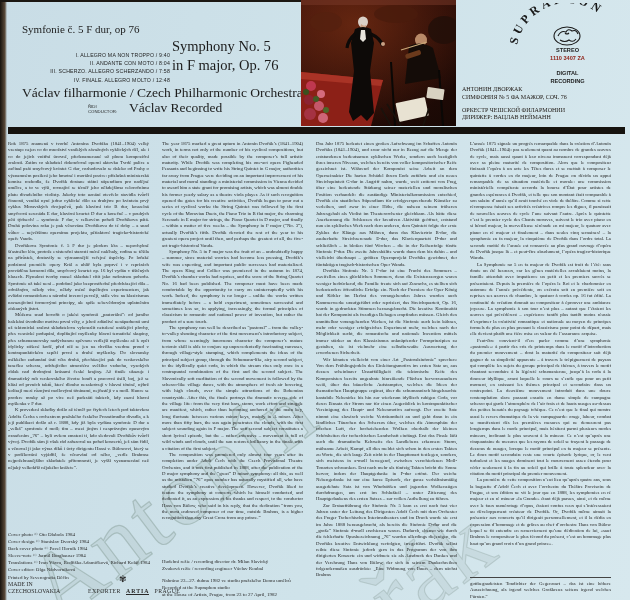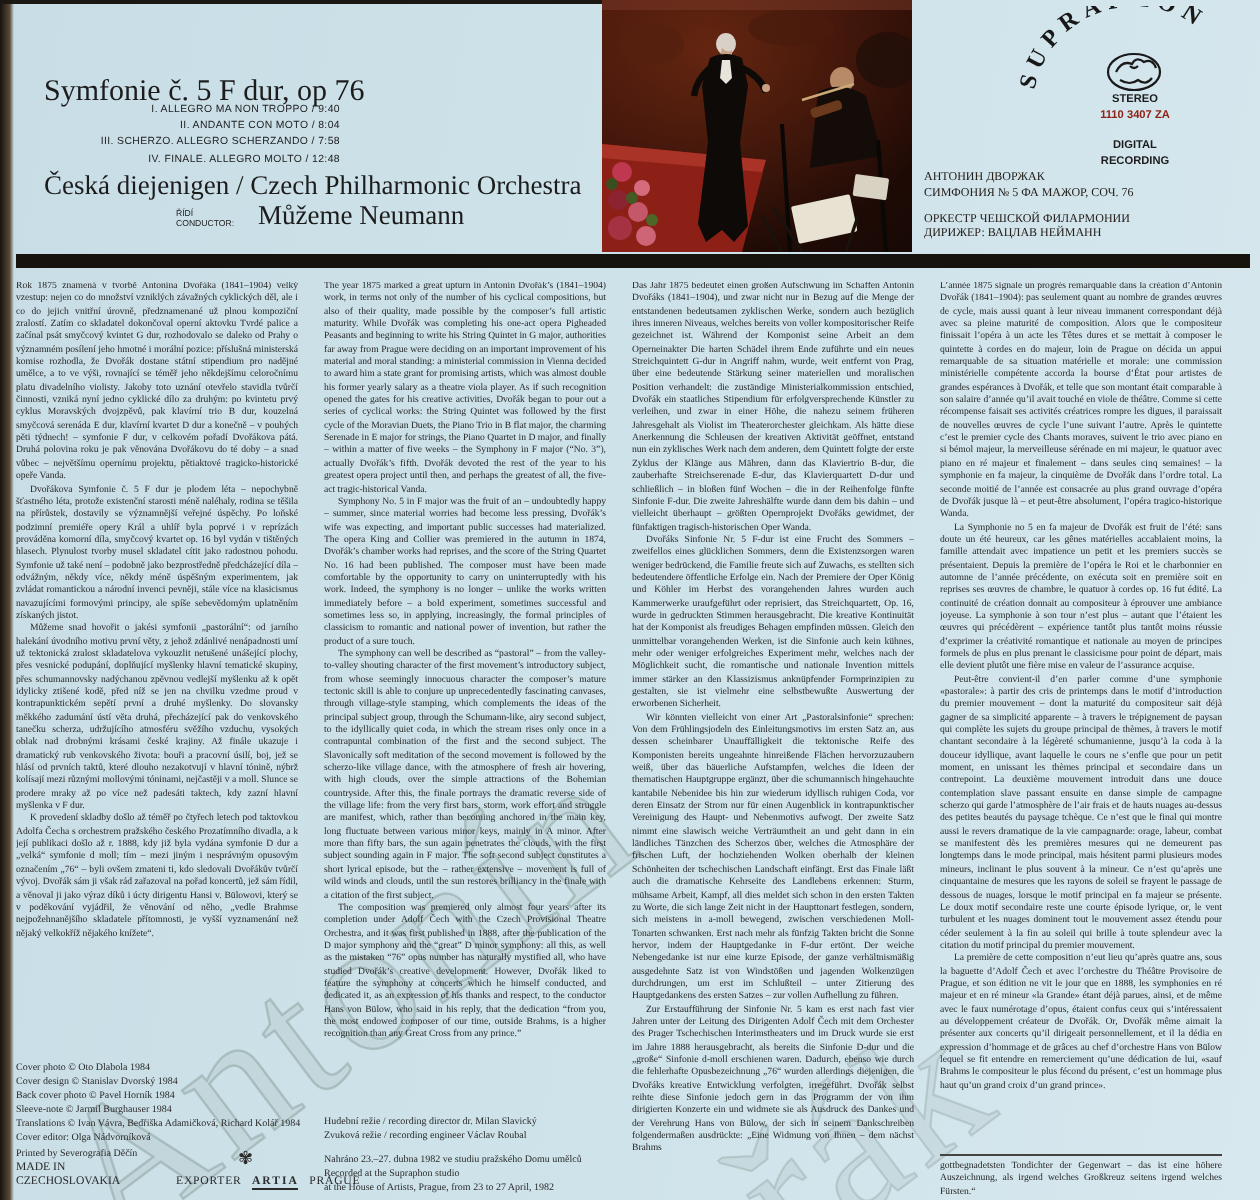--- a/index.html
+++ b/index.html
@@ -6,21 +6,21 @@
   .page{position:relative;width:630px;height:600px;overflow:hidden;
         background:linear-gradient(100deg,#c9dde6 0%,#cfe3ea 55%,#d7e8ee 100%);
         font-family:"Liberation Serif",serif;color:#1c1c1c;}
   .abs{position:absolute;}
   
   .spine{left:0;top:0;width:7px;height:600px;
          background:linear-gradient(90deg,#17130e 0%,#5a4a3a 70%,rgba(90,74,58,0) 100%);}
   .top-edge{left:0;top:0;width:302px;height:2px;background:#1b1712;}
   
   .composer{left:22px;top:5px;font-size:15px;letter-spacing:.2px;}
-  .work-cs{left:22px;top:38px;font-size:15px;}
+  .work-cs{left:22px;top:23px;font-size:11px;}
   .movements{left:28px;top:51px;width:142px;text-align:right;
              font-size:5.2px;line-height:8.2px;letter-spacing:.2px;font-family:"Liberation Sans",sans-serif;color:#222;}
   .work-en{left:172px;top:37px;font-size:14.5px;line-height:18.5px;width:135px;}
   .orchestra{left:22px;top:85px;font-size:13.5px;}
   .cond-labels{left:88px;top:104px;font-size:4.3px;line-height:5.4px;
                font-family:"Liberation Sans",sans-serif;color:#222;}
   .cond-name{left:129px;top:100px;font-size:13.5px;}
   
   .photo{left:301px;top:0;width:155px;height:126px;}
   
@@ -80,27 +80,31 @@
 
   <div class="abs work-cs">Symfonie č. 5 F dur, op 76</div>
 
   <div class="abs movements">
     <div>I.  ALLEGRO MA NON TROPPO  /  9:40</div>
     <div>II.  ANDANTE CON MOTO  /  8:04</div>
     <div>III.  SCHERZO. ALLEGRO SCHERZANDO  /  7:58</div>
     <div>IV.  FINALE. ALLEGRO MOLTO  /  12:48</div>
   </div>
 
-
-  <div class="abs orchestra">Česká diejenigen  /  Czech Philharmonic Orchestra</div>
+  <div class="abs work-en">
+    <div>Symphony No. 5</div>
+    <div>in F major, Op. 76</div>
+  </div>
+
+  <div class="abs orchestra">Václav filharmonie  /  Czech Philharmonic Orchestra</div>
   <div class="abs cond-labels">
     <div>ŘÍDÍ</div>
     <div>CONDUCTOR:</div>
   </div>
-  <div class="abs cond-name">Můžeme Neumann</div>
+  <div class="abs cond-name">Václav Recorded</div>
 
   <div class="abs photo">
     <svg width="155" height="126" viewBox="0 0 155 126">
       <defs>
         <linearGradient id="bg" x1="0" y1="0" x2="1" y2="1">
           <stop offset="0" stop-color="#3a100a"></stop>
           <stop offset="0.45" stop-color="#2a0c07"></stop>
           <stop offset="1" stop-color="#180905"></stop>
         </linearGradient>
         <radialGradient id="glow" cx="0.35" cy="0.2" r="0.8">

